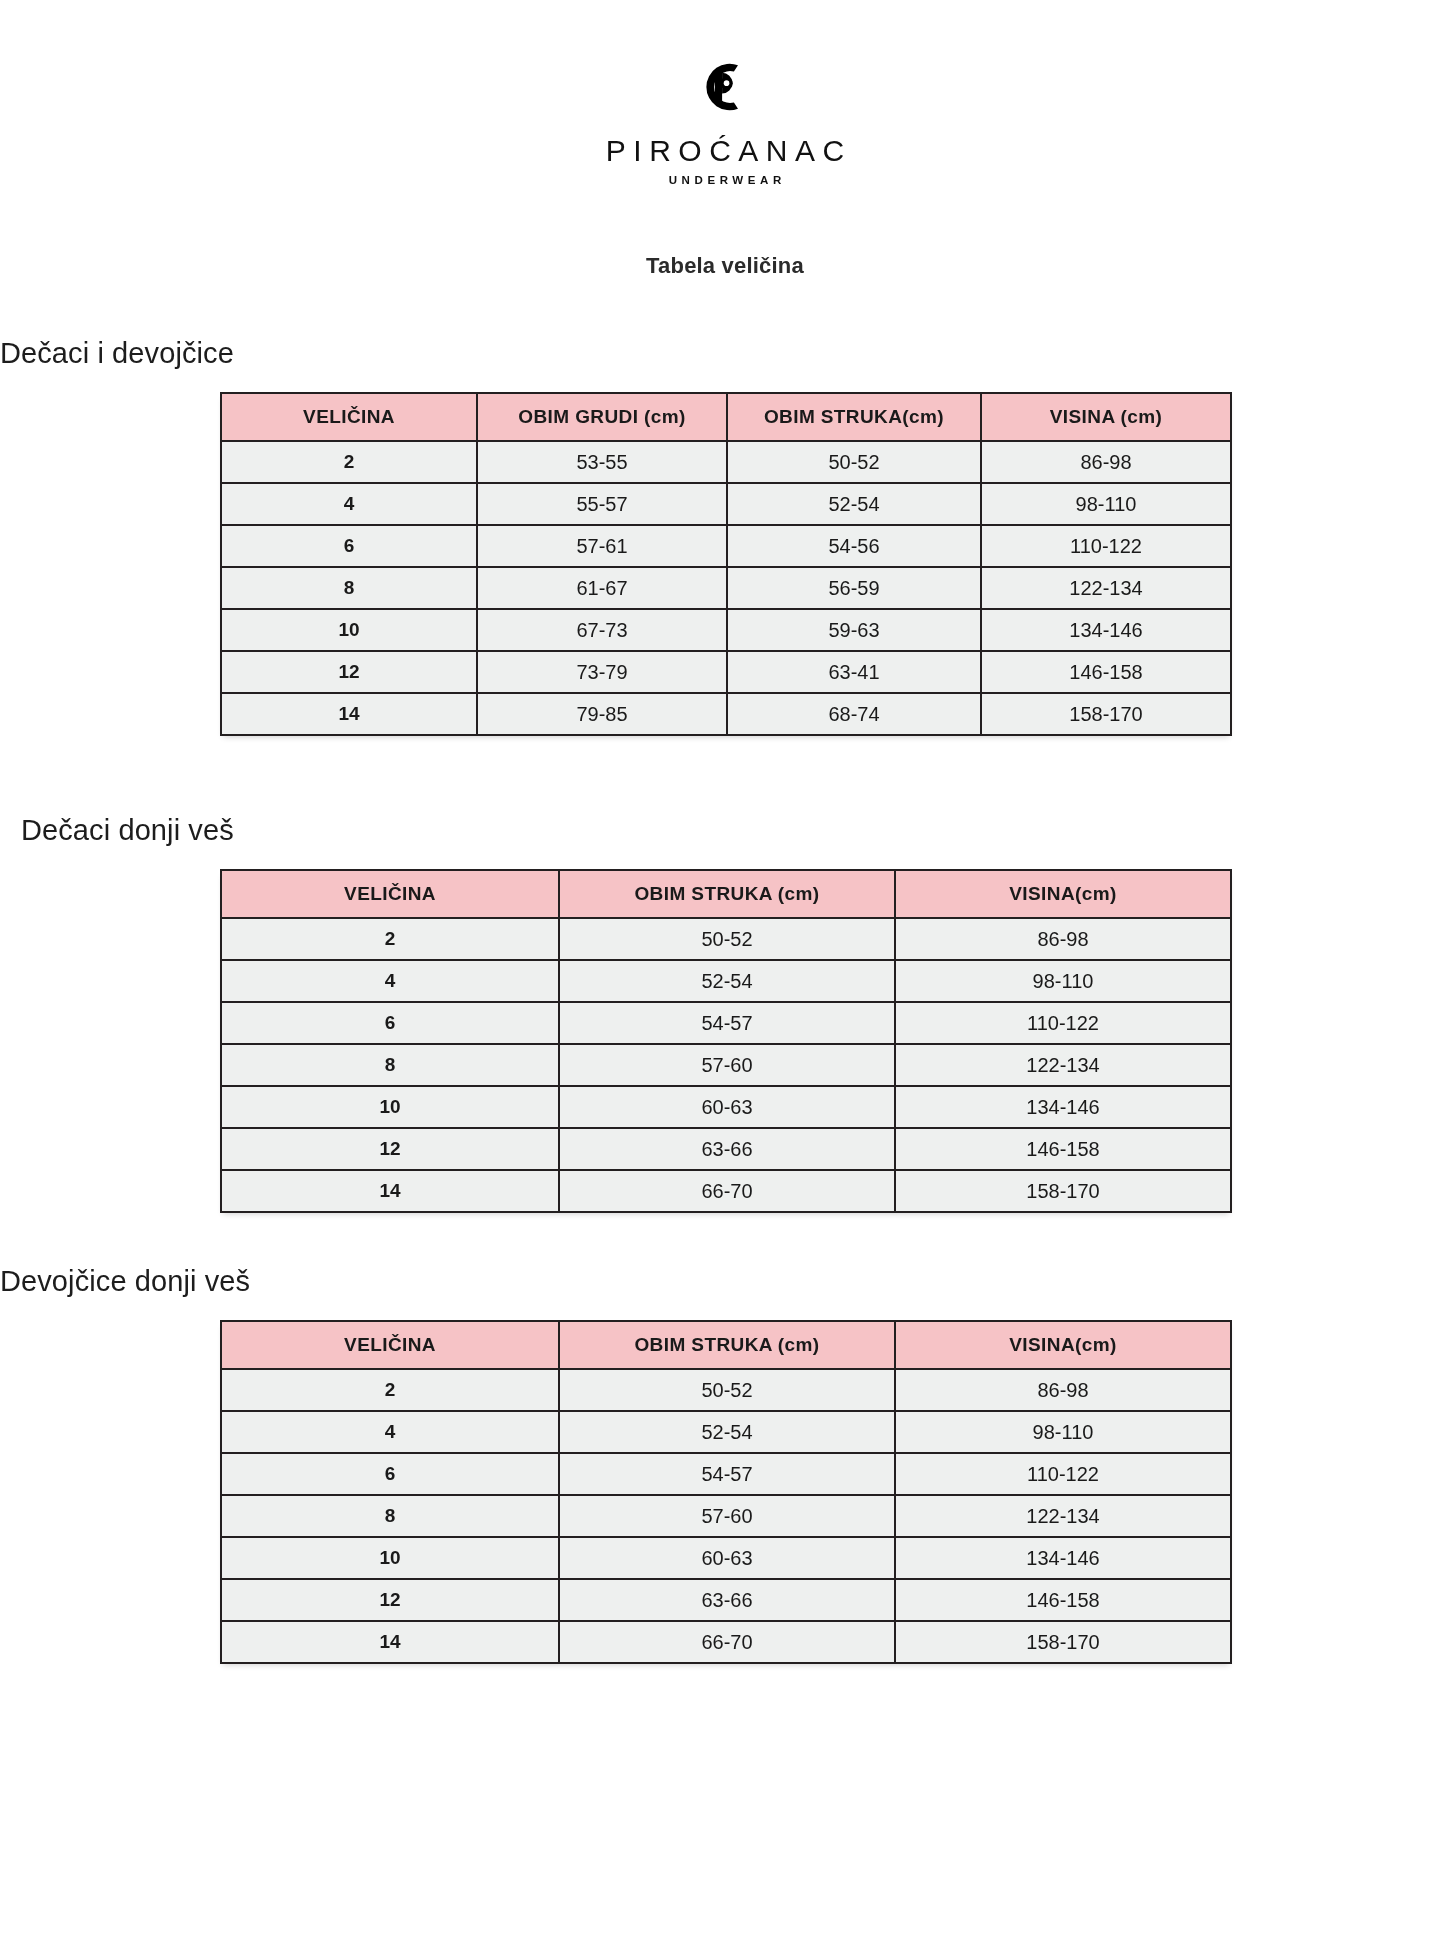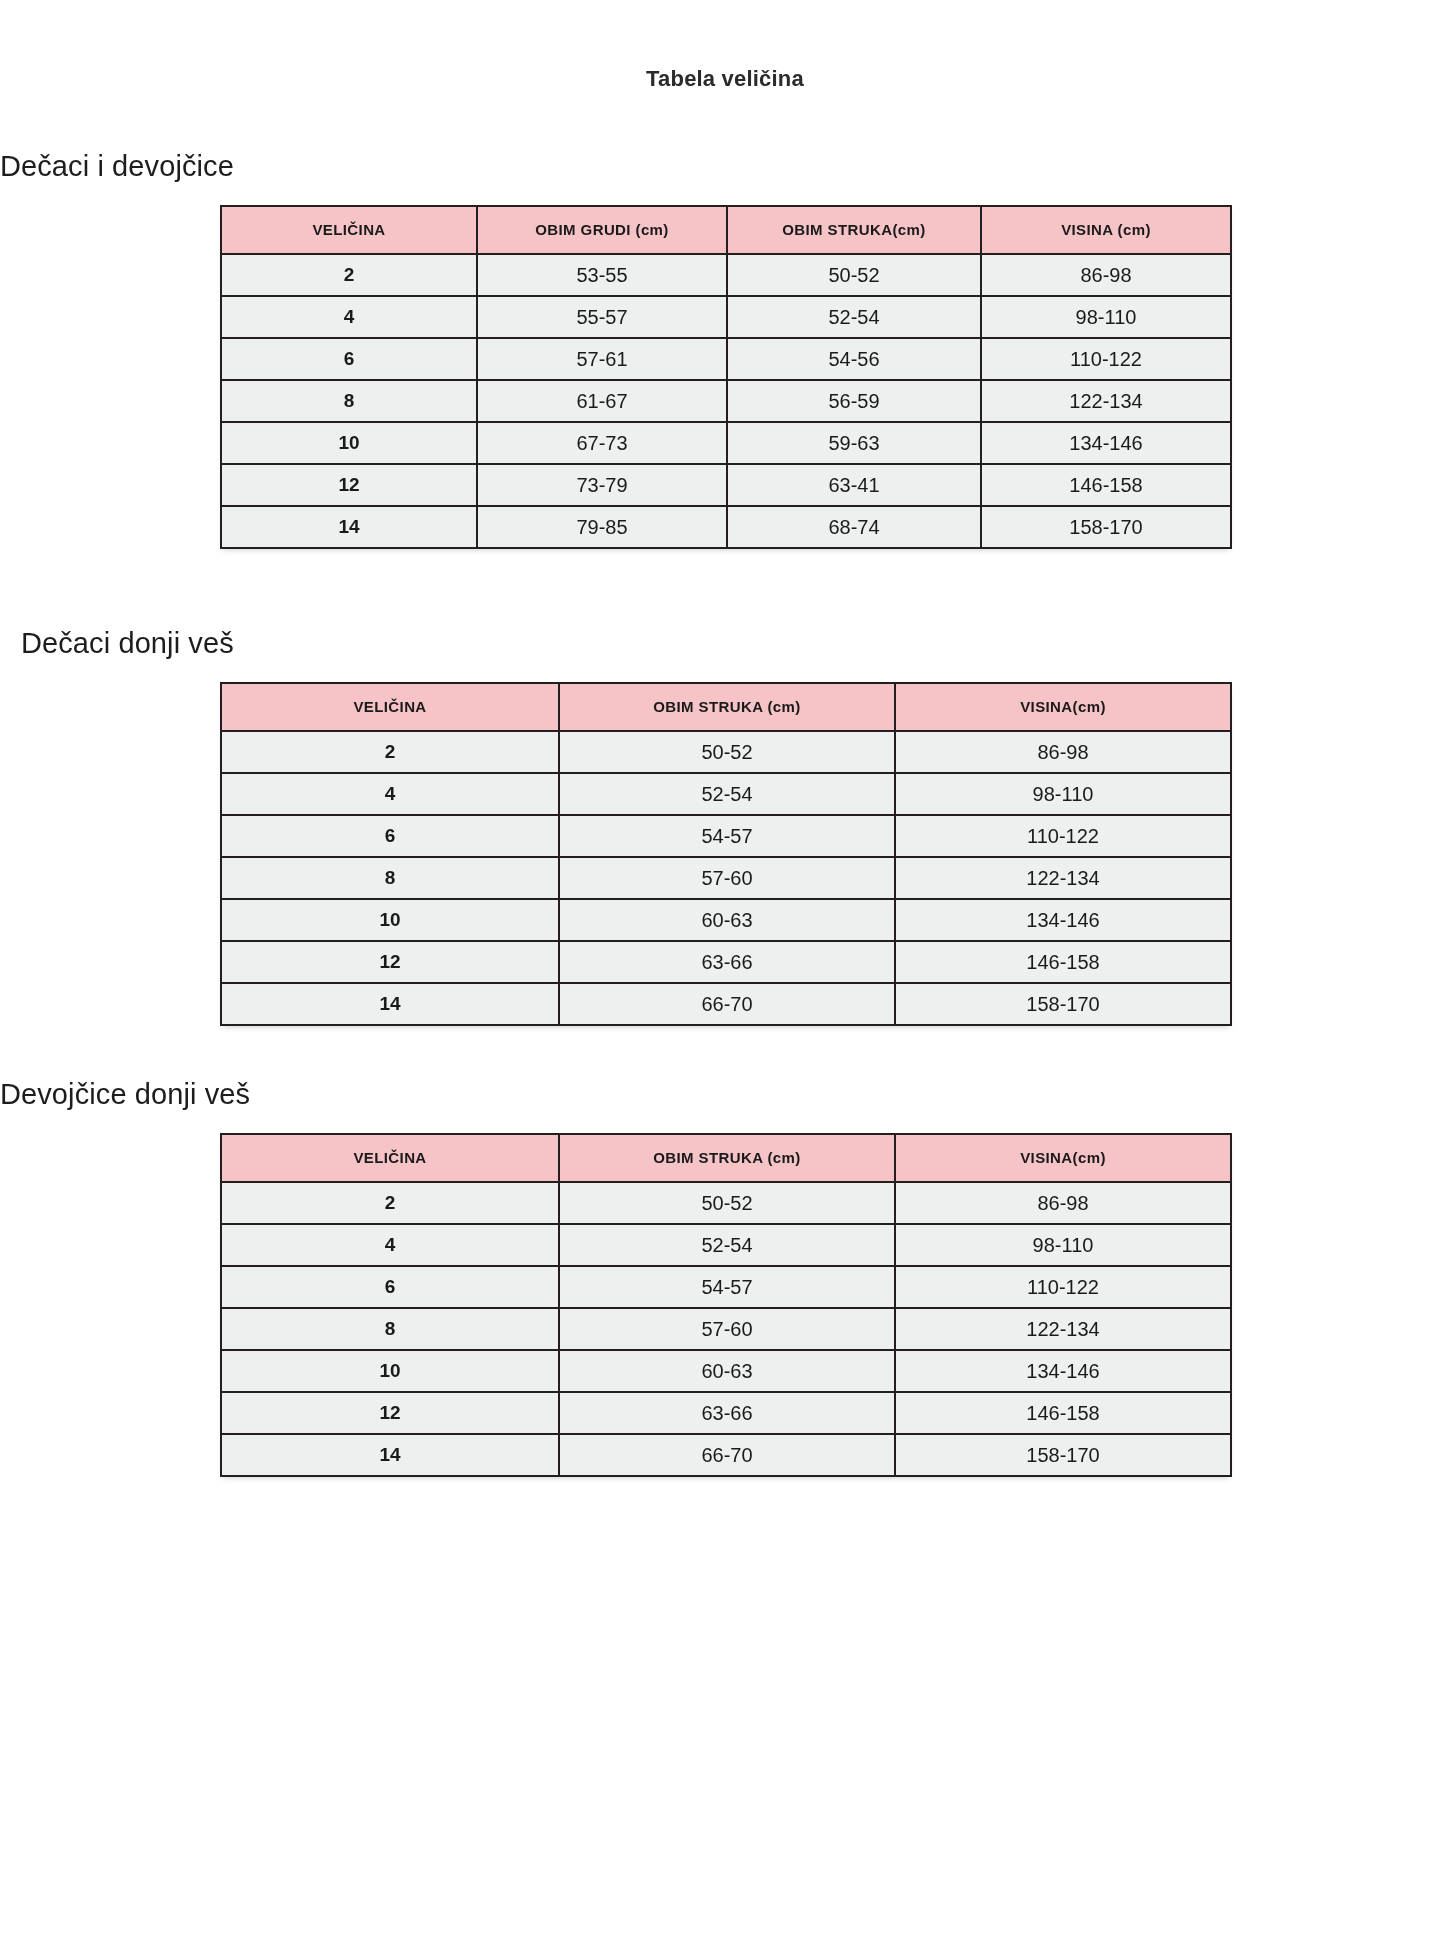--- a/index.html
+++ b/index.html
@@ -89,21 +89,21 @@
   table.size-table td {
     border: 2px solid #231f20;
     text-align: center;
     vertical-align: middle;
     padding: 0;
     height: 40px;
     line-height: 40px;
   }
   table.size-table thead th {
     background: #f6c3c6;
-    font-size: 15px;
+    font-size: 19px;
     font-weight: 700;
     letter-spacing: 0.4px;
     color: #1a1a1a;
     height: 46px;
     line-height: 46px;
   }
   table.size-table tbody td {
     background: #eef0ef;
     font-size: 20px;
     color: #1a1a1a;
@@ -129,20 +129,34 @@
 
   .t2 col.c1 { width: 338px; }
   .t2 col.c2 { width: 336px; }
   .t2 col.c3 { width: 336px; }
 </style>
 </head>
 <body>
 
 <div class="page">
 
+  <div class="logo-block">
+    <svg class="logo-mark" viewBox="0 0 64 64" aria-hidden="true">
+
+      <path d="M45.4 9.6 A24 24 0 1 0 45.4 54.4 L41.2 47.9 A16.4 16.4 0 1 1 41.2 16.1 Z" fill="#000000"></path>
+
+      <rect x="21.6" y="14.5" width="7.4" height="35" fill="#000000"></rect>
+
+      <path d="M29 17.4 a10.6 10.6 0 1 1 0 21.2 l0 -6.9 a3.7 3.7 0 1 0 0 -7.4 Z" fill="#000000"></path>
+      <circle cx="33.6" cy="28.0" r="6.4" fill="#000000"></circle>
+      <circle cx="33.6" cy="28.0" r="2.9" fill="#ffffff"></circle>
+    </svg>
+    <div class="logo-word">PIROĆANAC</div>
+    <div class="logo-sub">UNDERWEAR</div>
+  </div>
 
   <div class="doc-title">Tabela veličina</div>
 
   <div class="section sec1">
     <div class="section-title">Dečaci i devojčice</div>
     <div class="table-wrap">
       <table class="size-table t1">
         <colgroup>
             <col class="c1">
             <col class="c2">

